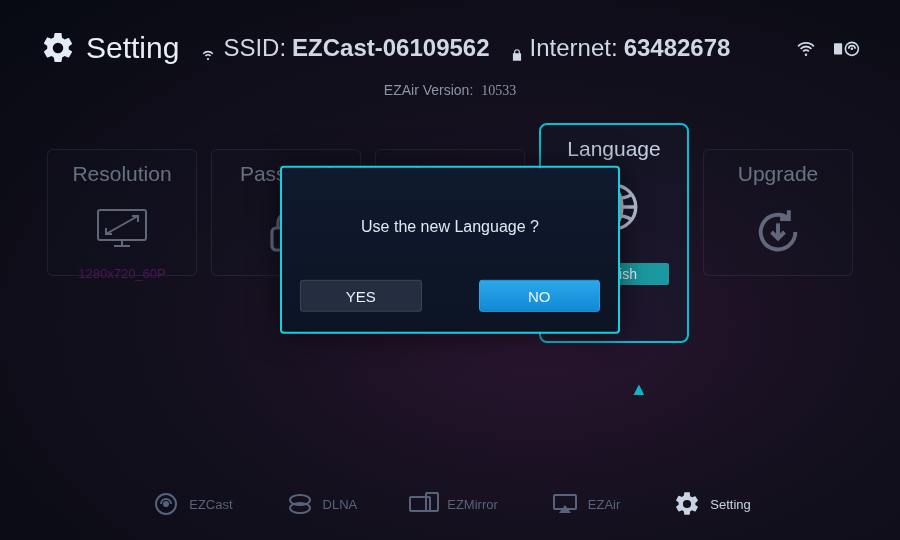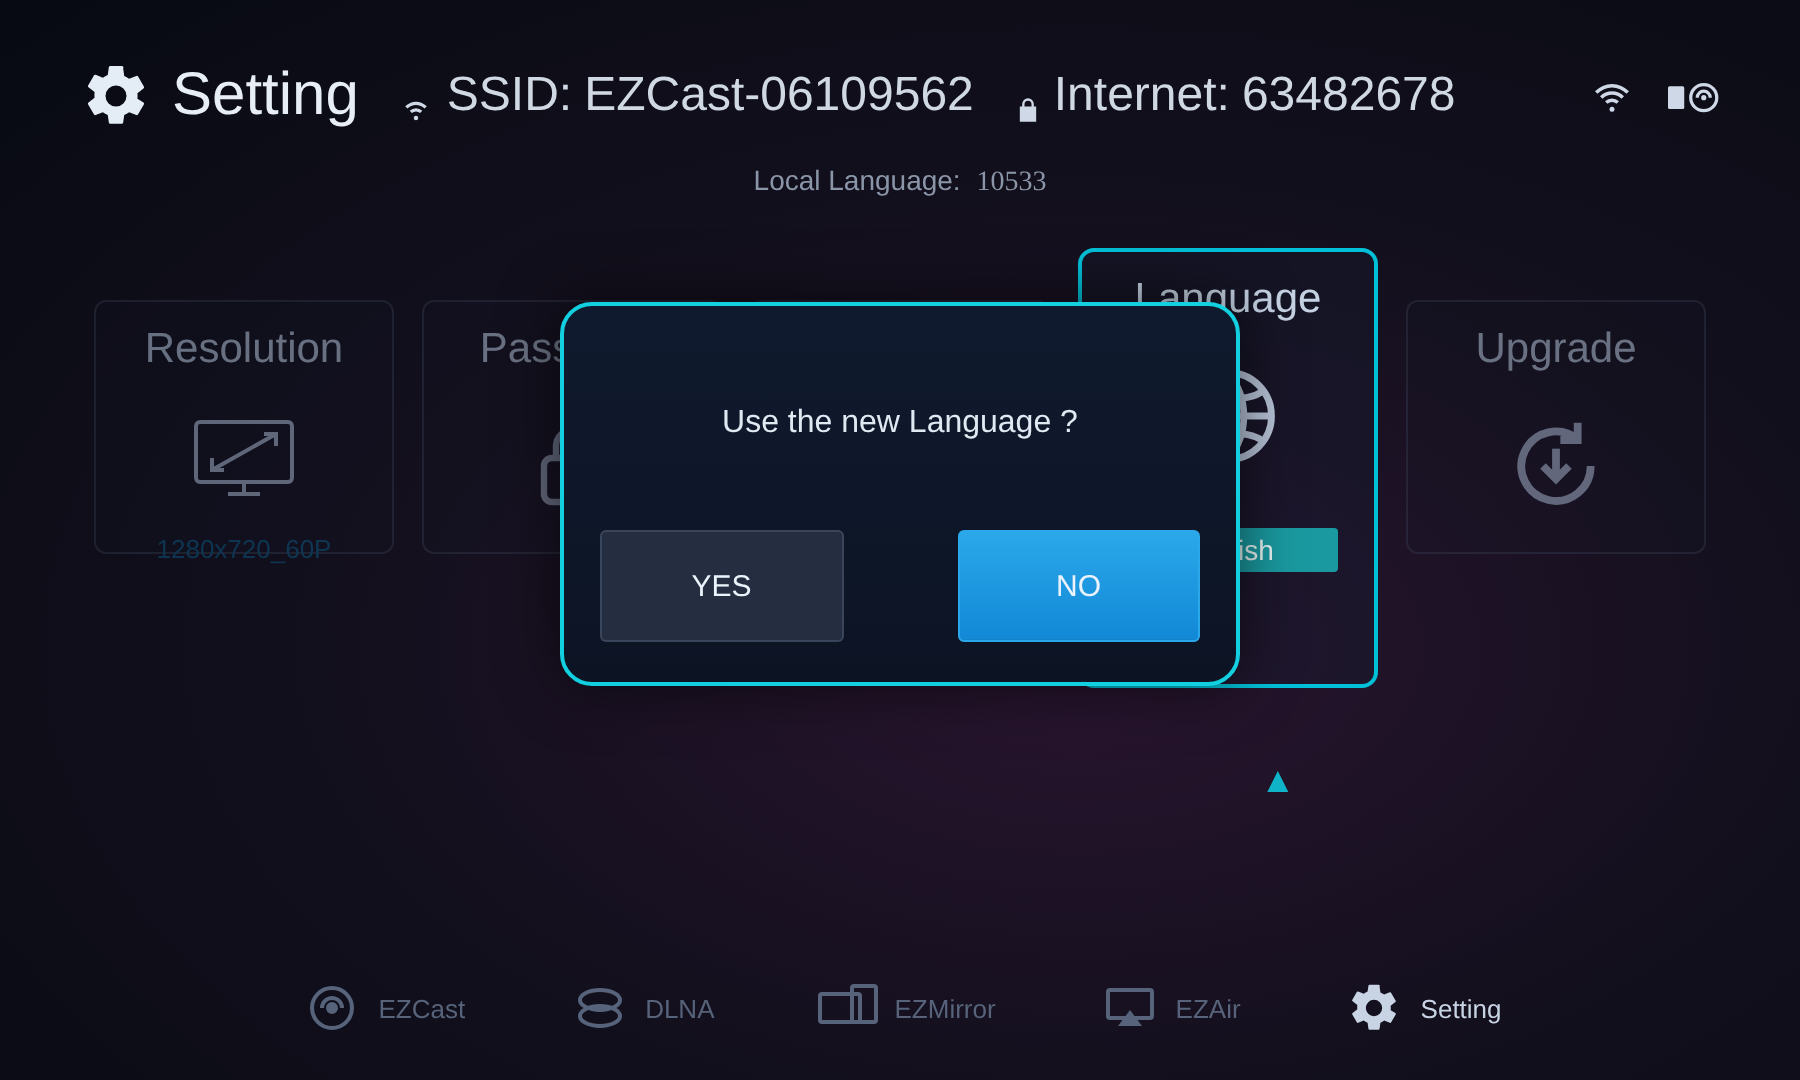--- a/index.html
+++ b/index.html
@@ -15,21 +15,21 @@
     display: flex;
     align-items: center;
     padding: 30px 40px 10px 40px;
     gap: 20px;
     color: #d8e2ec;
   }
   .title-group { display: flex; align-items: center; gap: 10px; }
   .title { font-size: 30px; font-weight: 300; color: #e8eef5; }
   .info-group { display: flex; align-items: flex-end; gap: 6px; font-size: 24px; color: #d0d8e4; }
   .info-label { font-weight: 500; }
-  .info-value { font-weight: 400; }
+  .info-value { font-weight: 700; }
   .header-spacer { flex: 1; }
   .header-icons { display: flex; align-items: center; gap: 16px; }
 
   .version-row {
     text-align: center;
     font-size: 14px;
     color: #8a96a8;
     margin-top: 6px;
   }
   .version-row .val { margin-left: 4px; font-family: Liberation Serif, serif; }
@@ -51,21 +51,21 @@
     border-radius: 6px;
     background: rgba(20,25,40,0.25);
     display: flex;
     flex-direction: column;
     align-items: center;
     padding: 12px 6px;
     color: #8895a8;
   }
   .tile .tile-title { font-size: 21px; margin-bottom: 18px; color: #97a5b8; }
   .tile .tile-icon { height: 56px; display: flex; align-items: center; justify-content: center; }
-  .tile .tile-value { font-size: 13px; margin-top: 14px; color: #0c4a6e; }
+  .tile .tile-value { font-size: 13px; margin-top: 14px; color: #701a75; }
   .tile.faded { opacity: 0.65; }
 
   .tile.selected {
     border: 2px solid #00c0d8;
     border-radius: 8px;
     height: 220px;
     margin-top: -26px;
     background: rgba(20,30,50,0.35);
   }
   .tile.selected .tile-title { color: #c5d2e3; }
@@ -110,35 +110,35 @@
   .nav-item.active { color: #c8d4e4; }
   .nav-icon { width: 34px; height: 28px; display: flex; align-items: center; justify-content: center; }
 
   
   .modal {
     position: absolute;
     left: 50%; top: 50%;
     transform: translate(-50%, -62%);
     width: 340px;
     border: 2px solid #13d0e0;
-    border-radius: 16px;
+    border-radius: 4px;
     background: linear-gradient(180deg, #101a2e 0%, #0c1424 100%);
     box-shadow: 0 0 30px rgba(0,0,0,0.6);
     padding: 50px 18px 20px 18px;
   }
   .modal-text {
     text-align: center;
     color: #e0e8f2;
     font-size: 16px;
     margin-bottom: 44px;
   }
   .modal-buttons { display: flex; gap: 14px; }
   .modal-btn {
     flex: 1;
-    height: 56px;
+    height: 32px;
     border-radius: 3px;
     display: flex;
     align-items: center;
     justify-content: center;
     font-size: 15px;
     color: #eaf2fb;
     border: 1px solid rgba(120,140,170,0.25);
   }
   .modal-btn.yes { background: #252e40; }
   .modal-btn.no {
@@ -195,21 +195,21 @@
           <rect x="0" y="6" width="10" height="14" rx="1" fill="#cfd8e6"></rect>
           <circle cx="22" cy="13" r="8" fill="none" stroke="#cfd8e6" stroke-width="2"></circle>
           <path d="M18 13a4 4 0 0 1 8 0" fill="none" stroke="#cfd8e6" stroke-width="2"></path>
           <circle cx="22" cy="13" r="1.6" fill="#cfd8e6"></circle>
         </svg>
     </span>
   </div>
 </div>
 
 <div class="version-row">
-  <span>Local Language:</span>
+  <span>EZAir Version:</span>
   <span class="val">10533</span>
 </div>
 
 <div class="tiles">
 
   <div class="tile faded">
     <div class="tile-title">Resolution</div>
     <div class="tile-icon">
       <svg width="60" height="48" viewBox="0 0 60 48" fill="none" stroke="#8a96ac" stroke-width="2">
         <rect x="6" y="6" width="48" height="30" rx="2"></rect>

